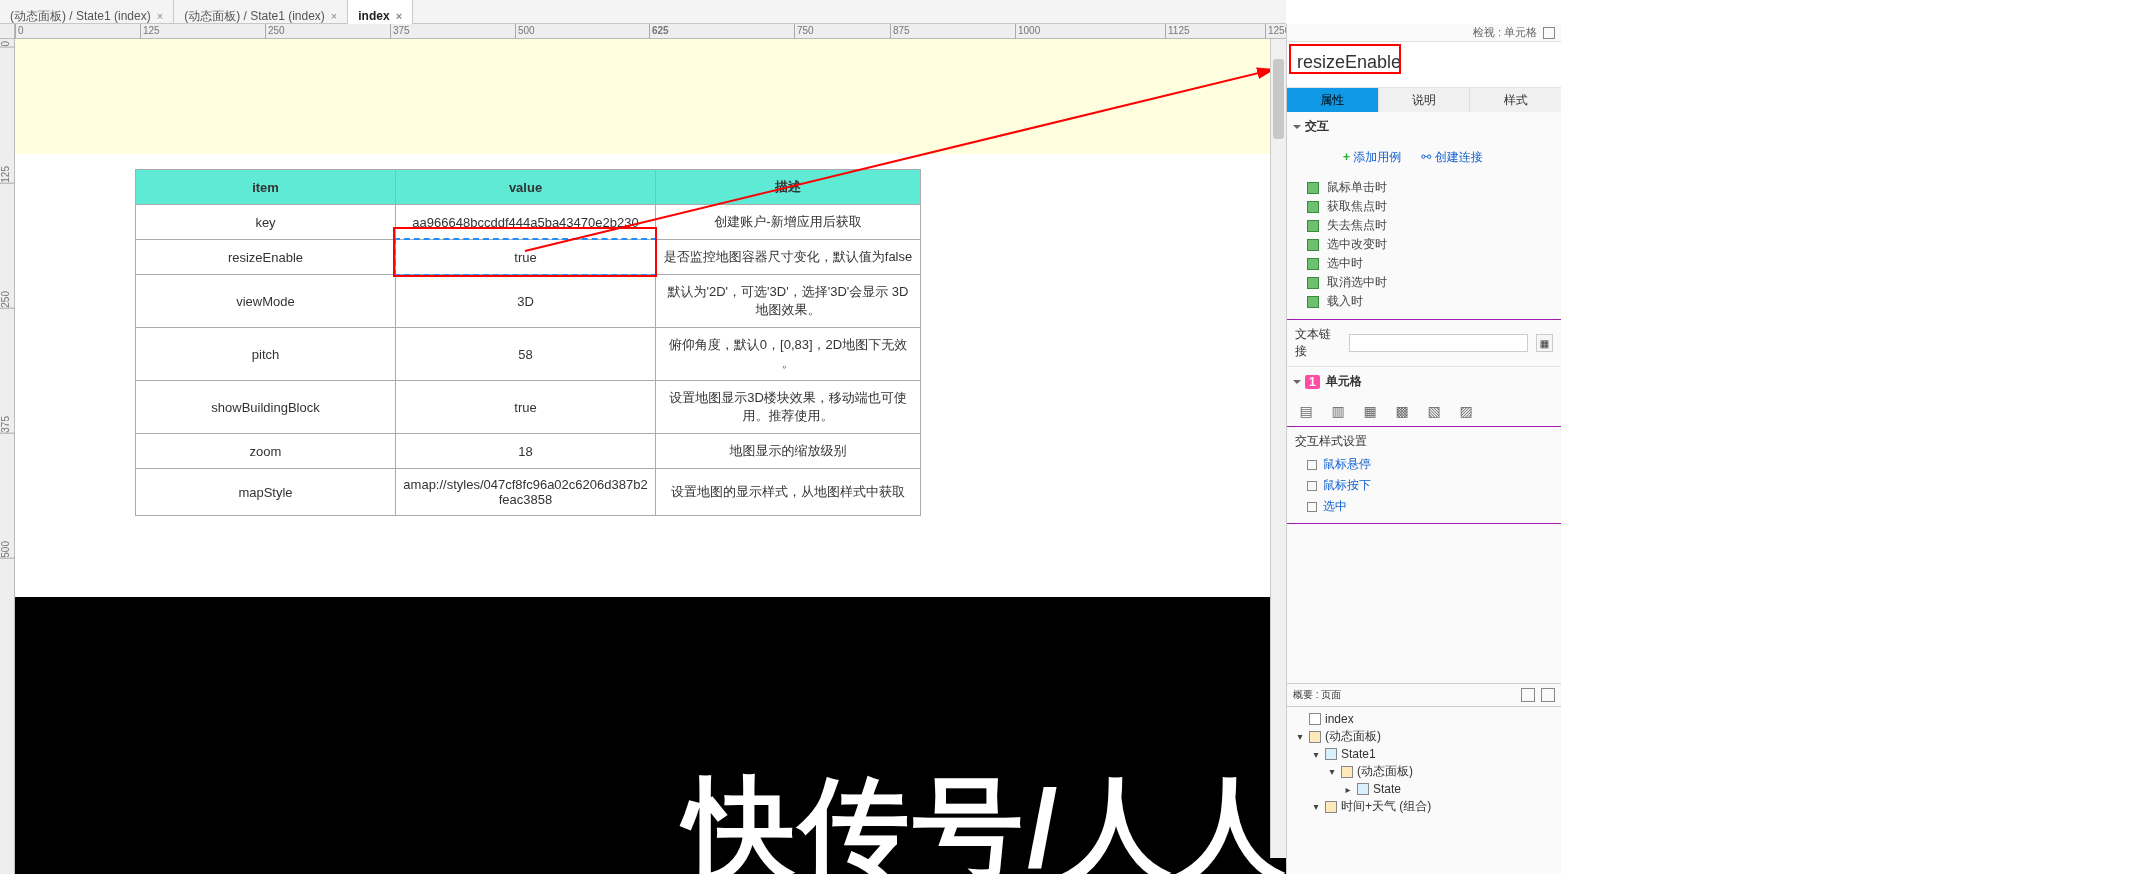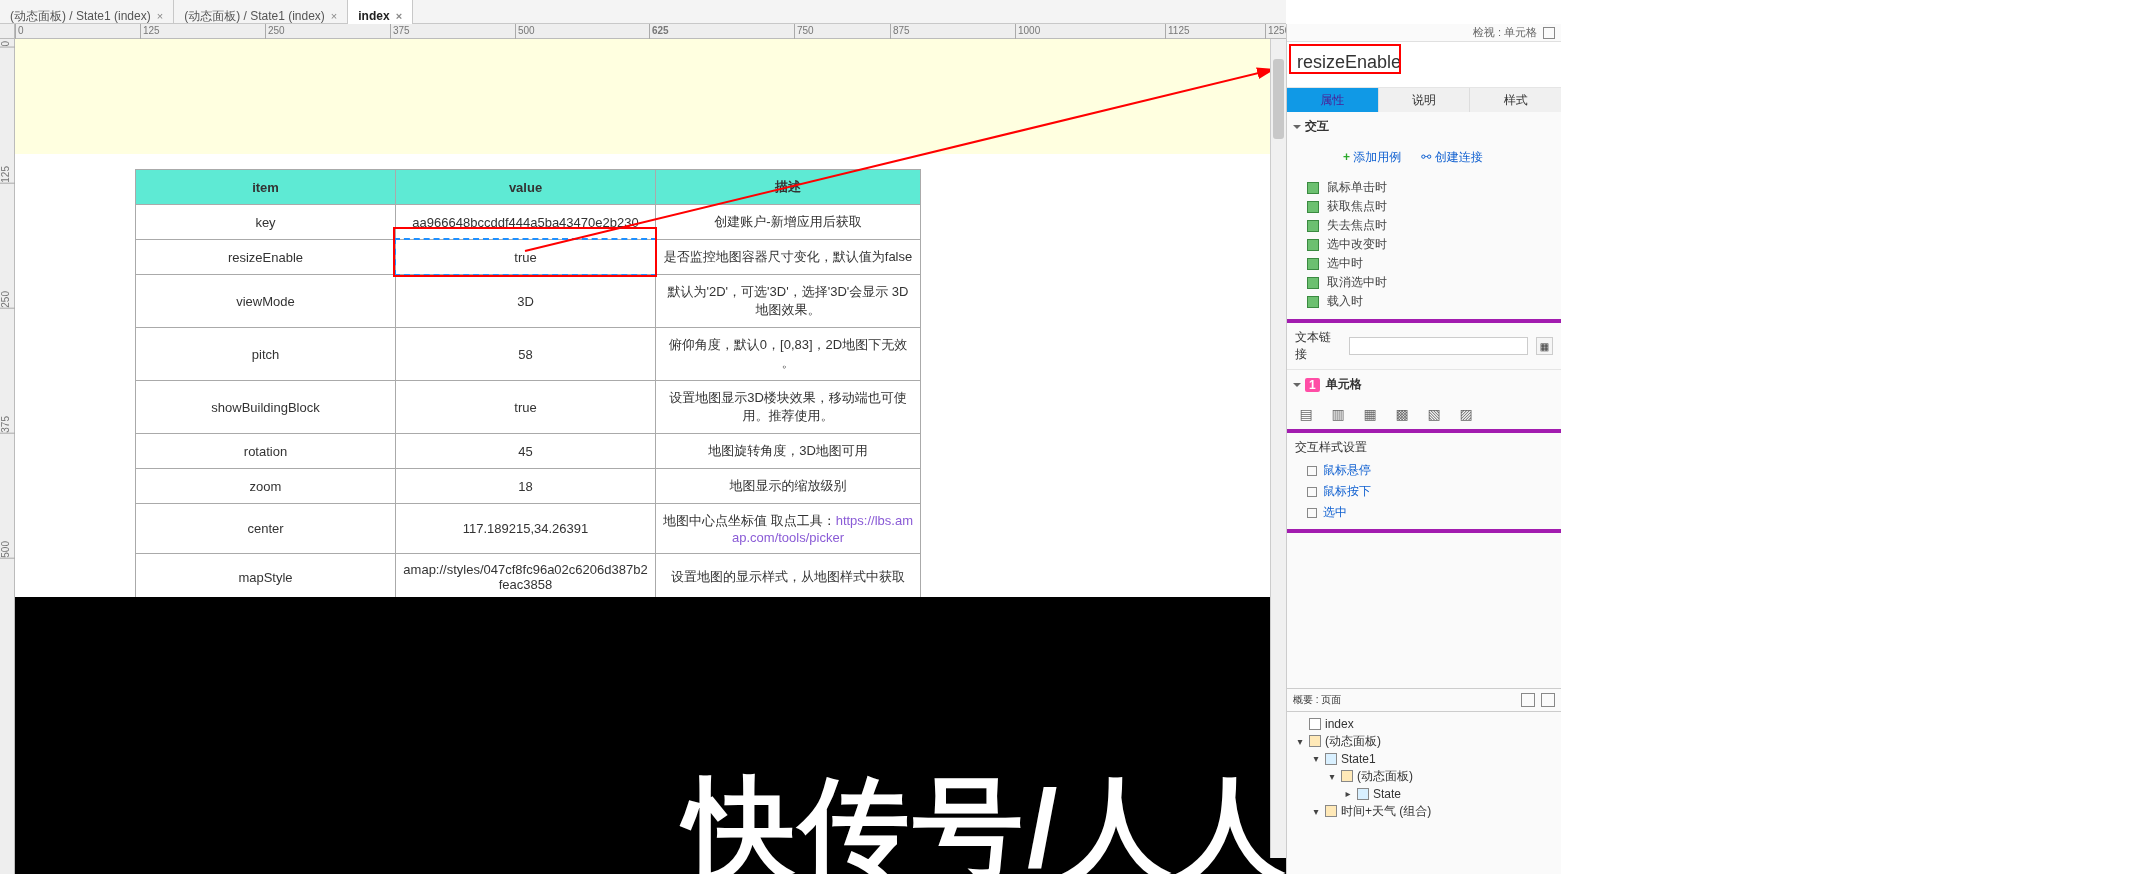--- a/index.html
+++ b/index.html
@@ -196,23 +196,23 @@
 }
 .insp-tab {
   flex: 1;
   display: flex;
   align-items: center;
   justify-content: center;
   border-right: 1px solid #ddd;
   cursor: pointer;
 }
 .insp-tab:last-child { border-right: none; }
-.insp-tab.active { background: #1099e6; color: #4c1d95; text-align: center; }
+.insp-tab.active { background: #1099e6; color: #000000; text-align: center; }
 .section {
-  border-bottom: 4px solid #a21caf;
+  border-bottom: 1px solid #a21caf;
 }
 .section-h {
   display: flex;
   align-items: center;
   padding: 6px 8px;
   gap: 6px;
   font-weight: bold;
   cursor: pointer;
 }
 .chev { width: 0; height: 0; border-left: 4px solid #666; border-top: 4px solid transparent; border-bottom: 4px solid transparent; transform: rotate(90deg); }
@@ -370,33 +370,23 @@
               <td>pitch</td>
               <td>58</td>
               <td>俯仰角度，默认0，[0,83]，2D地图下无效 。</td>
             </tr>
             <tr>
               <td>showBuildingBlock</td>
               <td>true</td>
               <td>设置地图显示3D楼块效果，移动端也可使用。推荐使用。</td>
             </tr>
             <tr>
-              <td>rotation</td>
-              <td>45</td>
-              <td>地图旋转角度，3D地图可用</td>
-            </tr>
-            <tr>
               <td>zoom</td>
               <td>18</td>
               <td>地图显示的缩放级别</td>
-            </tr>
-            <tr>
-              <td>center</td>
-              <td>117.189215,34.26391</td>
-              <td>地图中心点坐标值 取点工具：<span class="link" style="color: rgb(138, 91, 214);">https://lbs.amap.com/tools/picker</span></td>
             </tr>
             <tr>
               <td>mapStyle</td>
               <td>amap://styles/047cf8fc96a02c6206d387b2feac3858</td>
               <td>设置地图的显示样式，从地图样式中获取</td>
             </tr>
           </tbody>
       </table>
 
       <div class="red-box1" style="top:188px; left:378px; width:264px; height:50px;"></div>

